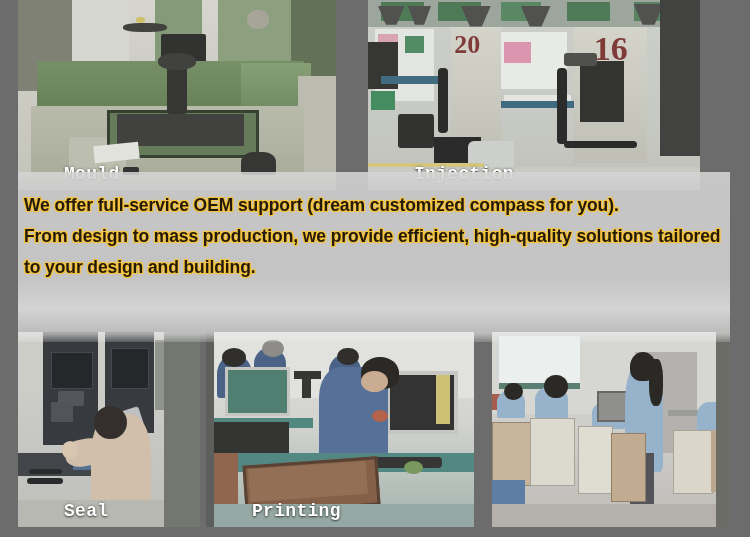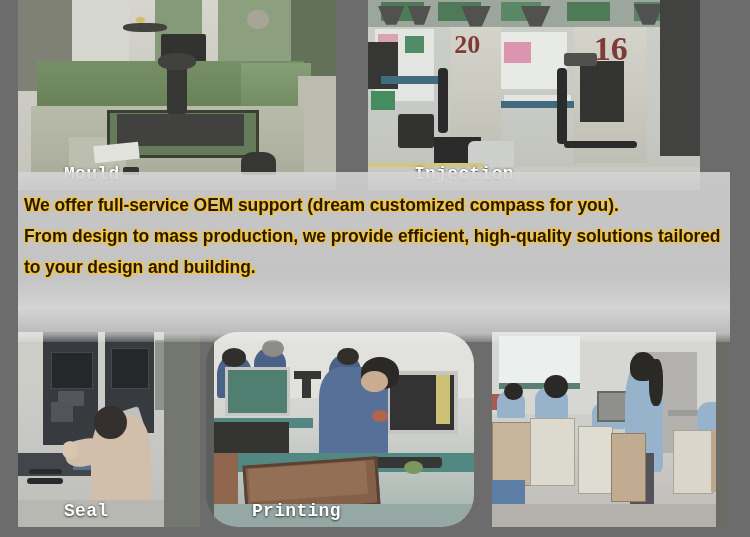--- a/index.html
+++ b/index.html
@@ -39,21 +39,21 @@
     font-family: Liberation Mono, monospace;
     z-index: 6;
     white-space: nowrap;
     margin-left: 32px;
   }
 
   
   #panel-mould     { left: 18px;  top: 0px;   width: 318px; height: 190px; }
   #panel-injection { left: 368px; top: 0px;   width: 332px; height: 190px; }
   #panel-seal      { left: 18px;  top: 332px; width: 182px; height: 195px; }
-  #panel-printing  { left: 206px; top: 332px; width: 268px; height: 195px; border-radius: 32px; }
+  #panel-printing  { left: 206px; top: 332px; width: 268px; height: 195px; }
   #panel-quality   { left: 492px; top: 332px; width: 238px; height: 195px; }
 
   
   .sq { position: absolute; }
   .blur1 { filter: blur(0.6px); }
 
   
   .m-bg      { inset: 0; background: linear-gradient(180deg,#d9d9cf 0%,#cfcfc4 40%,#c6c6ba 100%); }
   .m-wallL   { left:0; top:0; width:20%; height:48%; background:#7d7f6e; }
   .m-doorW   { left:17%; top:0; width:18%; height:46%; background:#d9dad0; }

